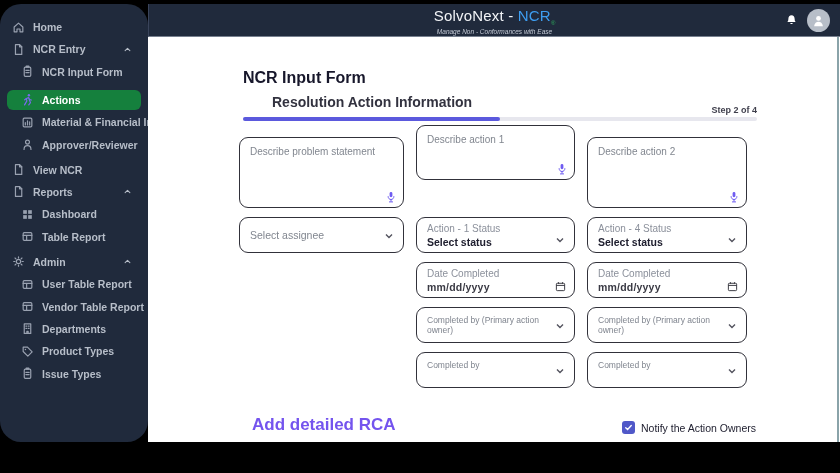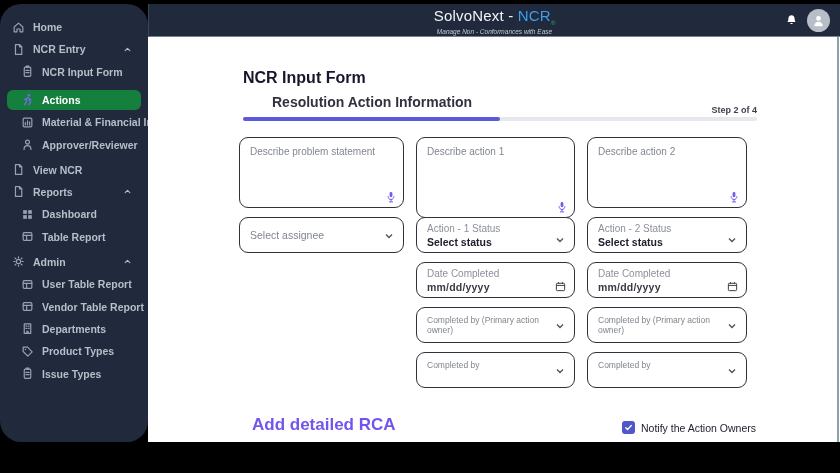--- a/index.html
+++ b/index.html
@@ -264,21 +264,21 @@
         <div class="progress-fill" style="width: 50%;"></div>
       </div>
 
       <div class="fbox" style="left:91px;top:100px;width:165px;height:71px;">
         <textarea placeholder="Describe problem statement" style=""></textarea>
         <span class="mic-btn"><svg viewBox="0 0 12 13">
               <rect x="4.6" y="1" width="2.8" height="5.2" rx="1.4" fill="currentColor"></rect>
               <path d="M3.1 5.6c0 1.7 1.3 2.9 2.9 2.9s2.9-1.2 2.9-2.9M6 8.5v1.8M4.4 10.9h3.2" stroke="currentColor" fill="none" stroke-width="1" stroke-linecap="round"></path>
             </svg></span>
       </div>
-      <div class="fbox" style="left:268px;top:100px;width:159px;height:81px;">
+      <div class="fbox" style="left:268px;top:88px;width:159px;height:55px;">
         <textarea placeholder="Describe action 1" style=""></textarea>
         <span class="mic-btn"><svg viewBox="0 0 12 13">
               <rect x="4.6" y="1" width="2.8" height="5.2" rx="1.4" fill="currentColor"></rect>
               <path d="M3.1 5.6c0 1.7 1.3 2.9 2.9 2.9s2.9-1.2 2.9-2.9M6 8.5v1.8M4.4 10.9h3.2" stroke="currentColor" fill="none" stroke-width="1" stroke-linecap="round"></path>
             </svg></span>
       </div>
       <div class="fbox" style="left:439px;top:100px;width:160px;height:71px;">
         <textarea placeholder="Describe action 2" style=""></textarea>
         <span class="mic-btn"><svg viewBox="0 0 12 13">
               <rect x="4.6" y="1" width="2.8" height="5.2" rx="1.4" fill="currentColor"></rect>
@@ -293,21 +293,21 @@
             </svg></span>
       </div>
       <div class="fbox labeled" style="left:268px;top:180px;width:159px;height:36px;">
         <span class="f-label">Action - 1 Status</span>
         <span class="f-value">Select status</span>
         <span class="caret" style="top:13px;"><svg viewBox="0 0 10 10">
               <path d="M2 3.5 L5 6.5 L8 3.5" stroke="currentColor" fill="none" stroke-width="1.4"></path>
             </svg></span>
       </div>
       <div class="fbox labeled" style="left:439px;top:180px;width:160px;height:36px;">
-        <span class="f-label">Action - 2 Status</span>
+        <span class="f-label">Action - 4 Status</span>
         <span class="f-value">Select status</span>
         <span class="caret" style="top:13px;"><svg viewBox="0 0 10 10">
               <path d="M2 3.5 L5 6.5 L8 3.5" stroke="currentColor" fill="none" stroke-width="1.4"></path>
             </svg></span>
       </div>
 
       <div class="fbox labeled" style="left:268px;top:225px;width:159px;height:36px;">
         <span class="f-label">Date Completed</span>
         <span class="date-value">mm/dd/yyyy</span>
         <span class="cal-icon"><svg viewBox="0 0 12 12">

